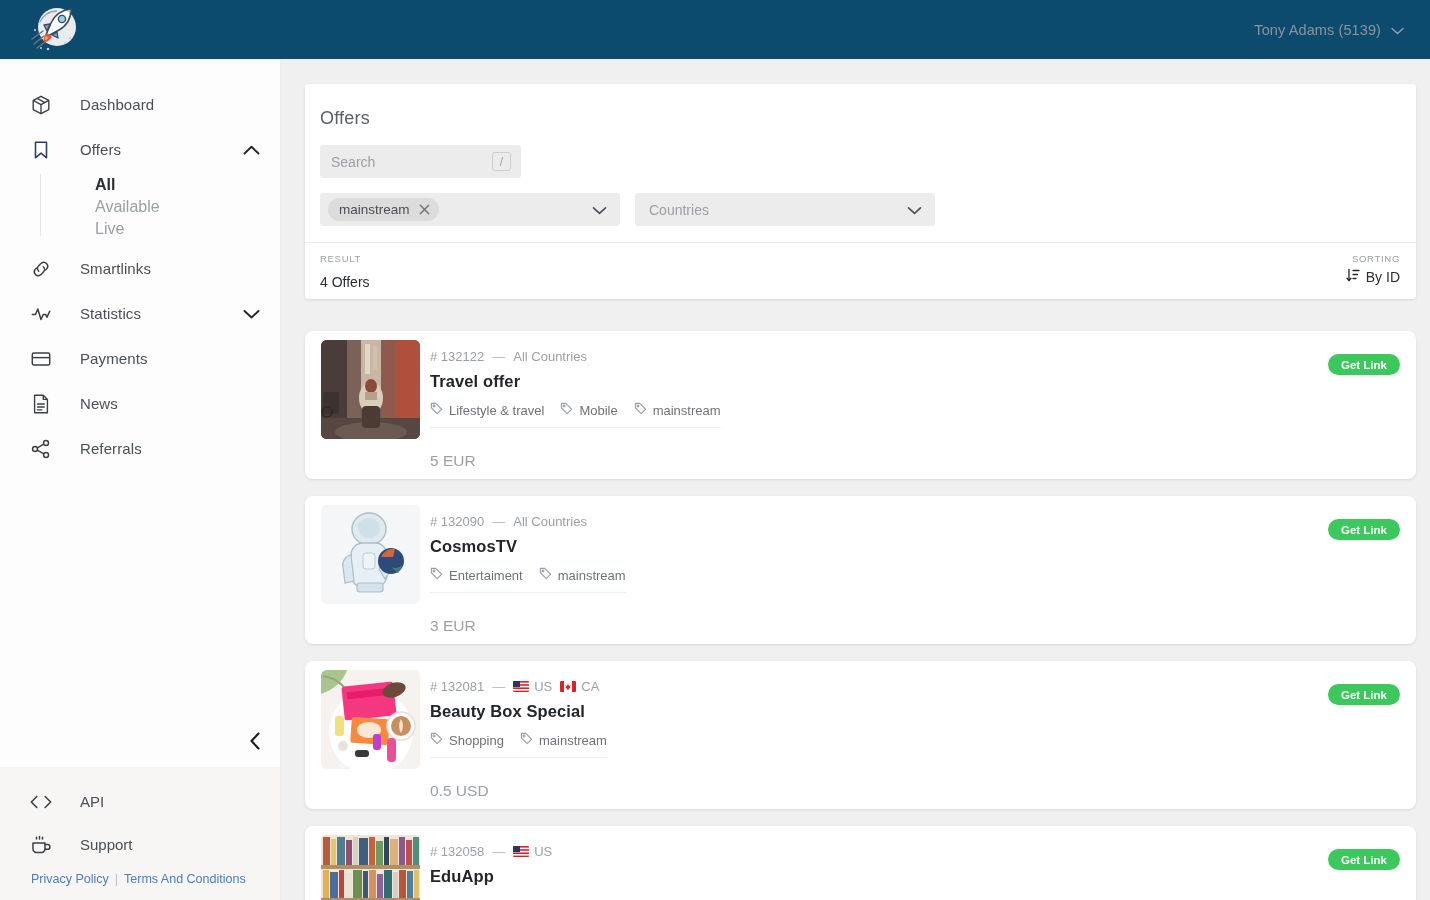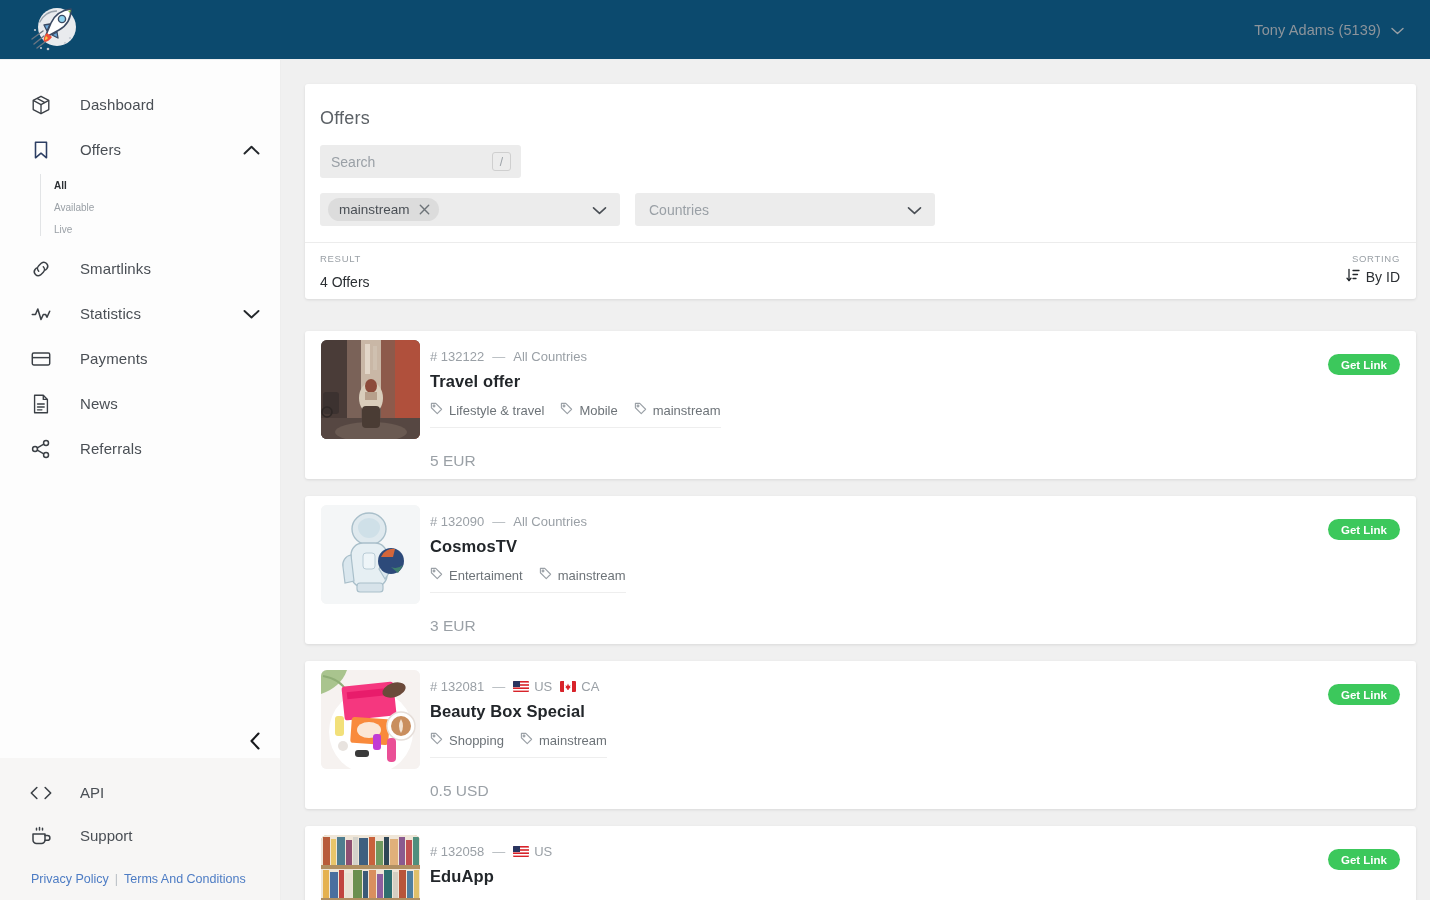--- a/index.html
+++ b/index.html
@@ -57,22 +57,22 @@
   .nav-caret { position: absolute; right: 20px; top: 50%; transform: translateY(-50%); }
 
   .subnav { position: relative; padding: 2px 0 6px 0; }
   .subnav::before {
     content: ""; position: absolute;
     left: 40px; top: 2px; bottom: 10px;
     width: 1px; background: #e2e4e6;
   }
   .subnav-item {
     height: 22px; display: flex; align-items: center;
-    padding-left: 54px; cursor: pointer;
-    font-size: 10px; color: #9aa0a6;
+    padding-left: 95px; cursor: pointer;
+    font-size: 16px; color: #9aa0a6;
   }
   .subnav-item.active { color: #2b2f33; font-weight: bold; }
 
   .collapse-btn {
     position: absolute; right: 8px; bottom: 140px;
     width: 34px; height: 34px;
     display: flex; align-items: center; justify-content: center;
     cursor: pointer; border-radius: 4px;
   }
 
@@ -81,21 +81,21 @@
     background: #f7f6f5;
     padding-top: 13px; padding-bottom: 14px;
   }
   .foot-item {
     display: flex; align-items: center;
     height: 43px; padding-left: 27px; cursor: pointer;
   }
   .foot-label { margin-left: 25px; font-size: 15px; color: #4a4f55; }
   .legal {
     display: flex; align-items: center;
-    padding-left: 31px; margin-top: 15px;
+    padding-left: 31px; margin-top: 6px;
     font-size: 12.5px;
   }
   .legal a { color: #4d7cc4; text-decoration: none; cursor: pointer; }
   .legal .sep { color: #b9bfc5; margin: 0 6px; }
 
   
   .main {
     position: absolute; left: 281px; top: 60px;
     width: 1149px; height: 840px;
     background: #f0f0f0;
@@ -171,21 +171,21 @@
   .rb-val { font-size: 14px; color: #2b2f33; margin-top: 10px; }
   .rb-sort {
     display: flex; align-items: center; gap: 6px;
     margin-top: 4px; cursor: pointer; justify-content: flex-end;
   }
 
   
   .offer-card {
     position: absolute; left: 24px;
     width: 1111px; height: 148px;
-    background: #ffffff; border-radius: 3px;
+    background: #ffffff; border-radius: 8px;
     box-shadow: 0 1px 3px rgba(0,0,0,.10);
   }
   .thumb {
     position: absolute; left: 16px; top: 9px;
     width: 99px; height: 99px;
     border-radius: 6px; overflow: hidden;
     background: #f3f3f3;
   }
   .thumb svg { display: block; }
   .offer-body { position: absolute; left: 125px; top: 18px; right: 100px; }

